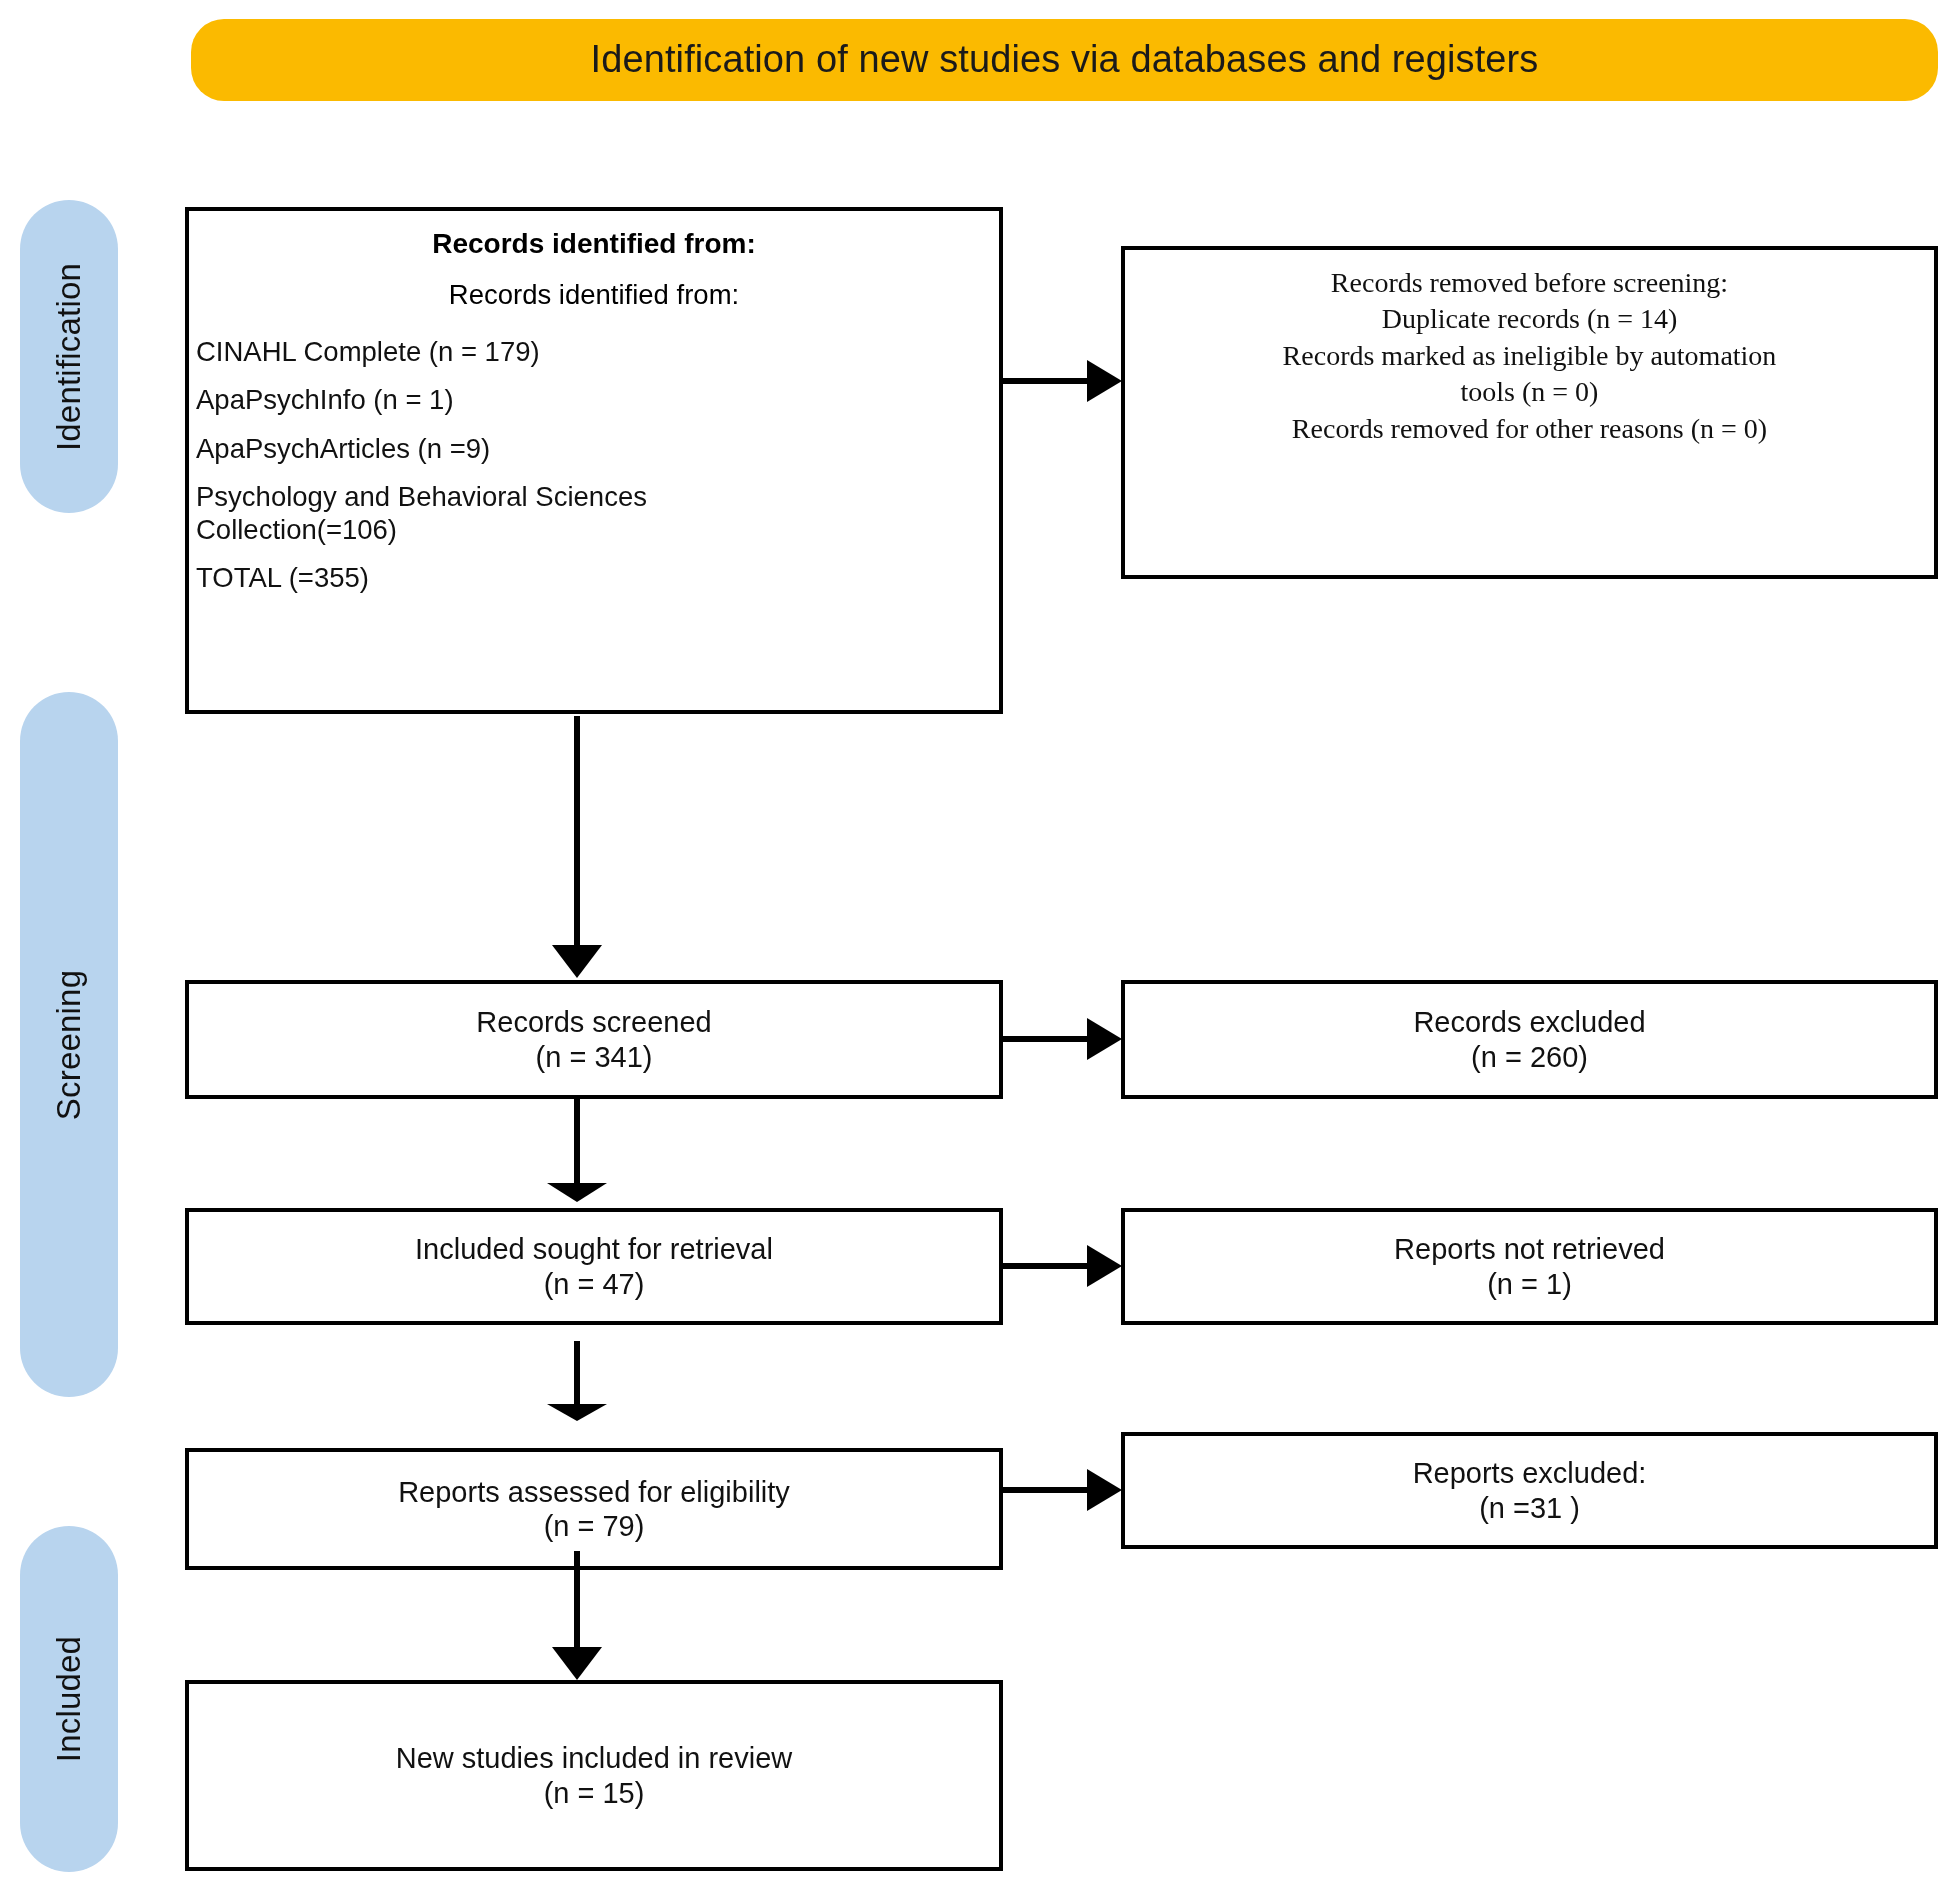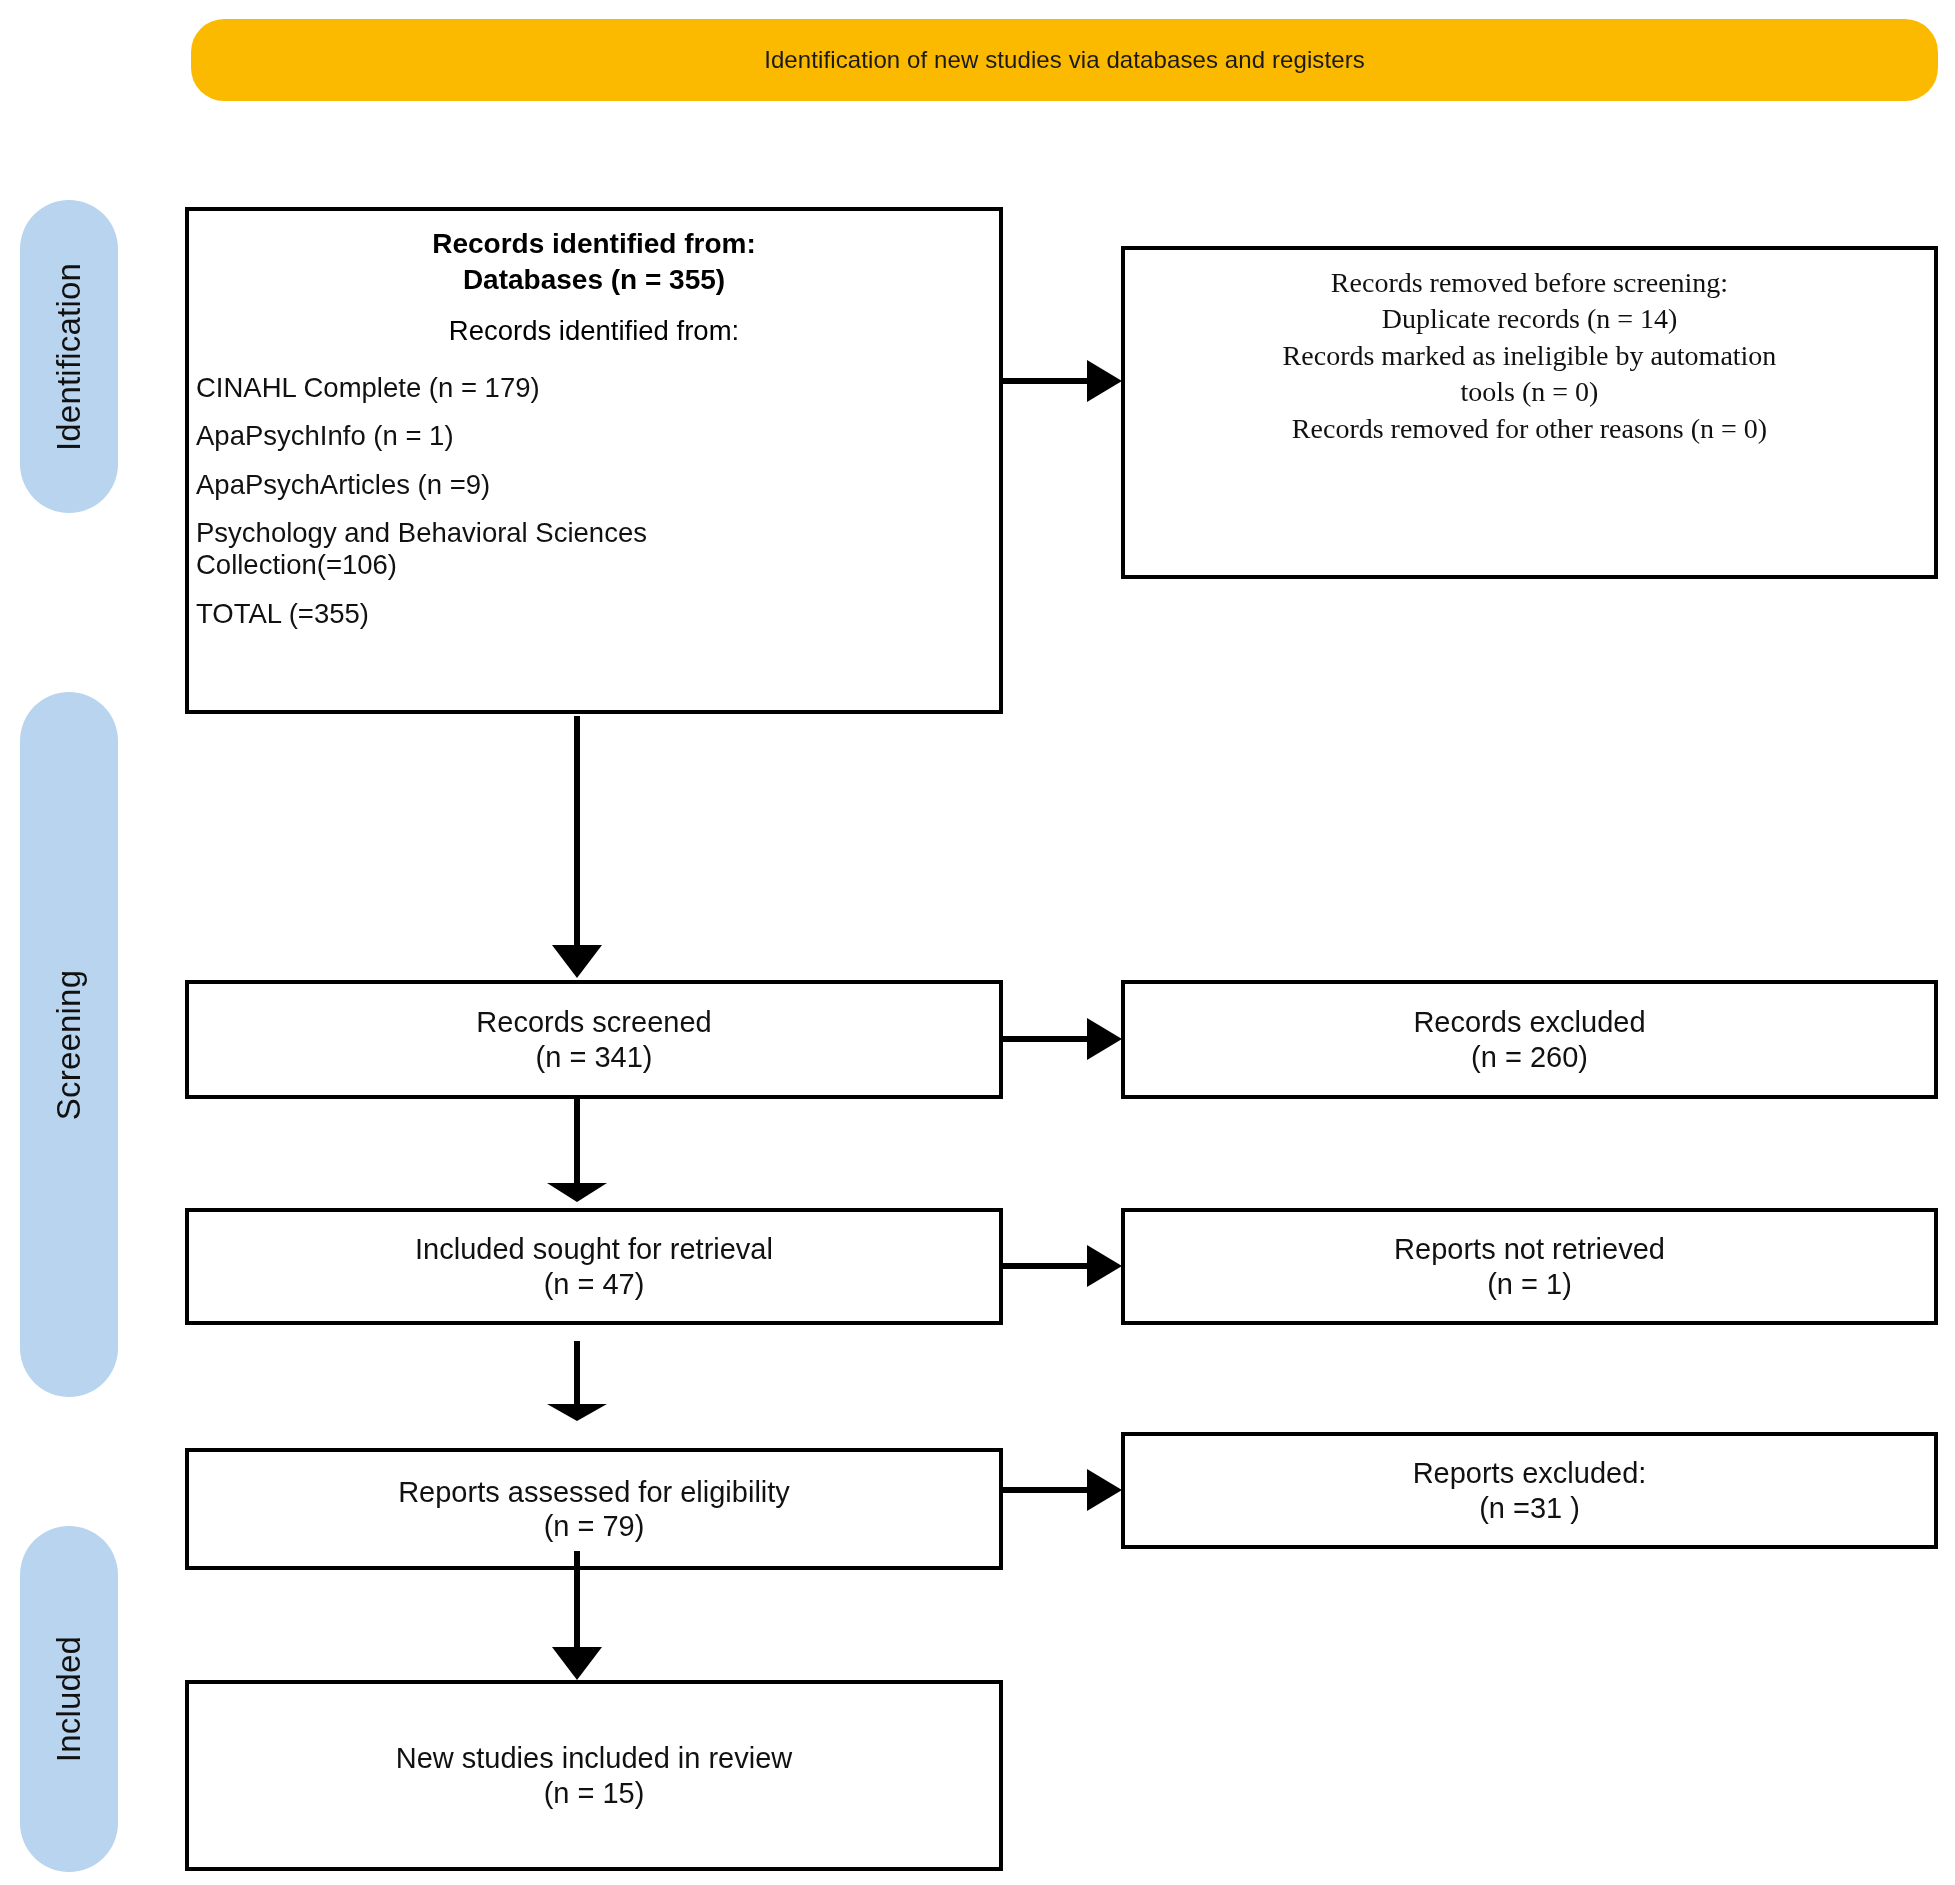--- a/index.html
+++ b/index.html
@@ -26,21 +26,21 @@
     top: 18.6px;
     width: 1747px;
     height: 82px;
     background: #fbba00;
     border-radius: 33px;
     display: flex;
     align-items: center;
     justify-content: center;
   }
   .banner-text {
-    font-size: 24px;
+    font-size: 38px;
     color: #1a1a1a;
     letter-spacing: 0.1px;
     text-align: right;
   }
 
   
   .stage-pill {
     position: absolute;
     left: 20px;
     width: 98px;
@@ -207,21 +207,20 @@
     <span class="stage-label">Screening</span>
   </div>
   <div class="stage-pill" id="pill-included">
     <span class="stage-label">Included</span>
   </div>
 
   <div class="flow-box" id="box-identified">
     <div class="box-inner">
       <div class="hdr">
         <div>Records identified from:</div>
-        <div>Databases (n = 355)</div>
       </div>
       <div class="sub">Records identified from:</div>
       <div class="src-list">
         <div class="line">CINAHL Complete (n = 179)</div>
         <div class="line">ApaPsychInfo (n = 1)</div>
         <div class="line">ApaPsychArticles (n =9)</div>
         <div class="line tight">Psychology and Behavioral Sciences</div>
         <div class="line">Collection(=106)</div>
         <div class="line tight">TOTAL (=355)</div>
       </div>

